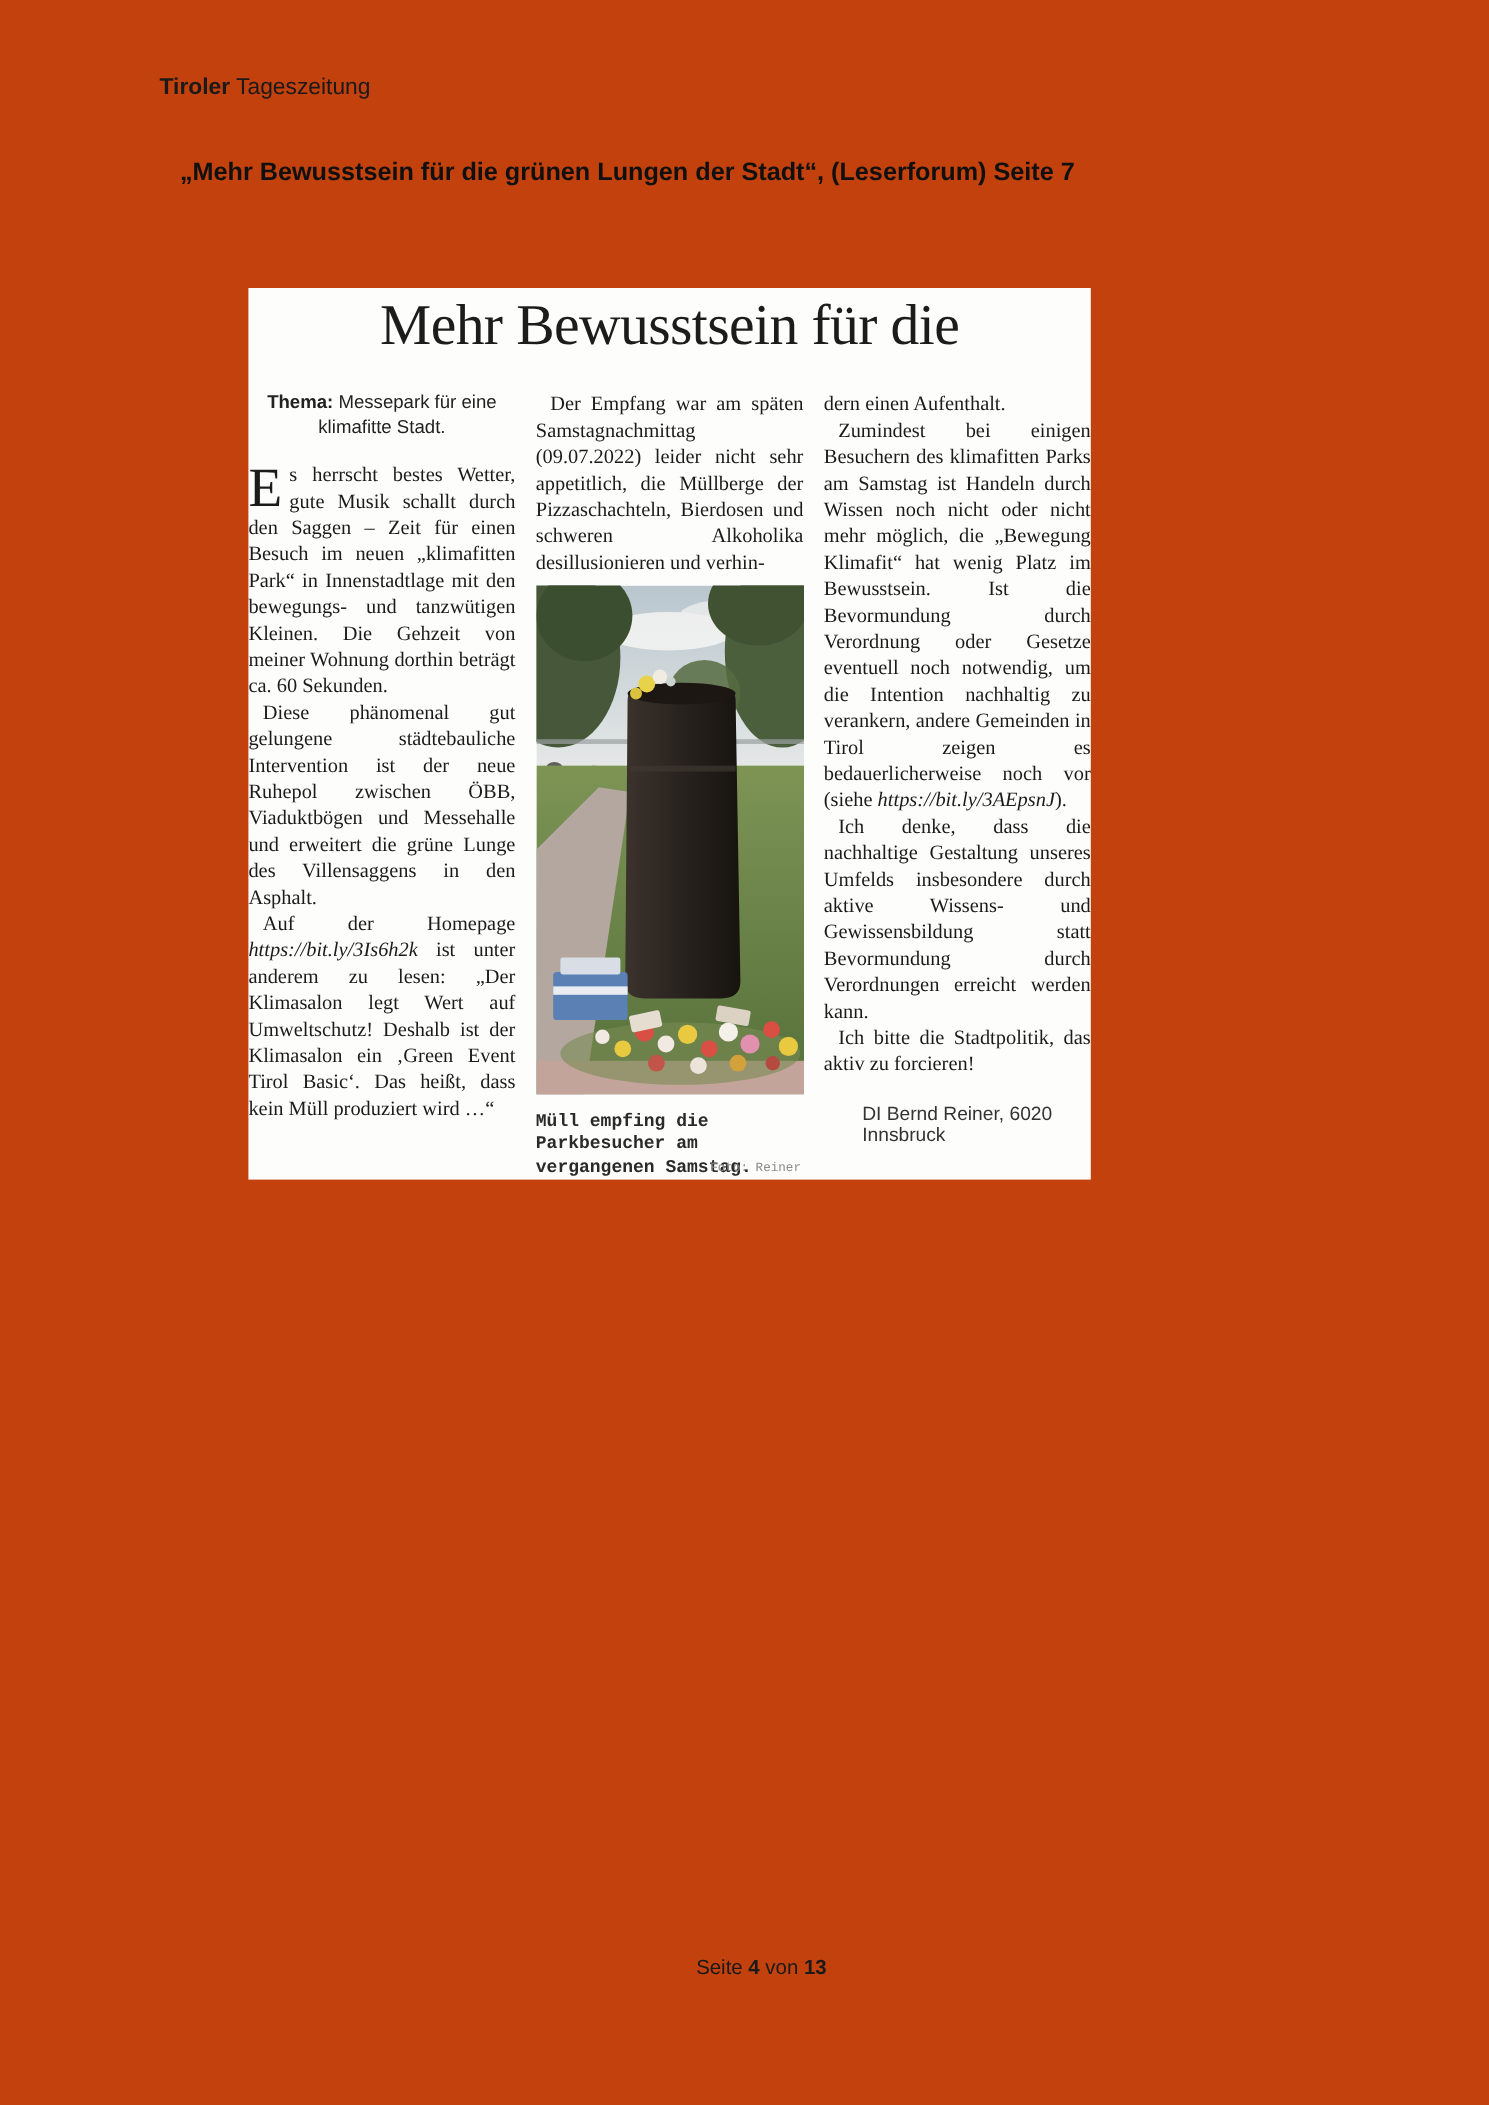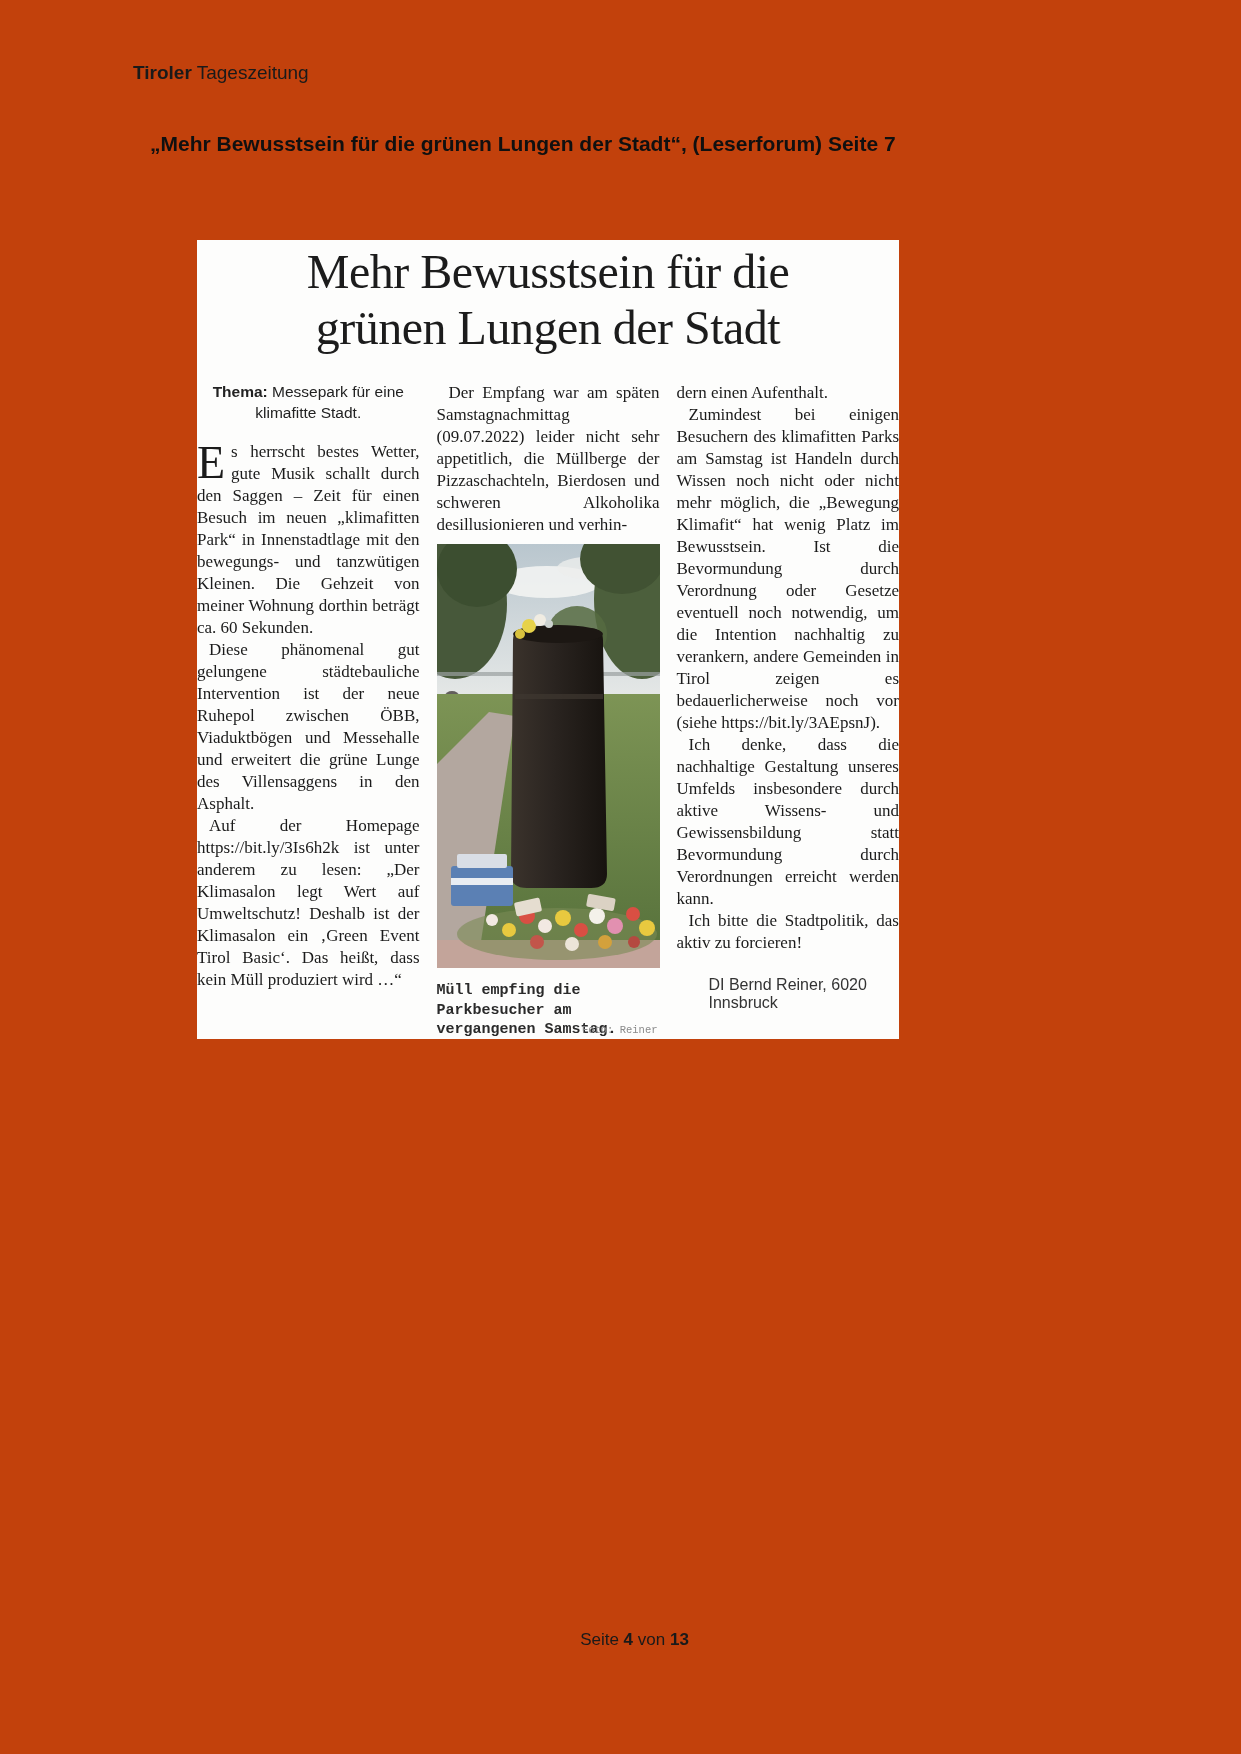--- a/index.html
+++ b/index.html
@@ -14,21 +14,21 @@
   }
   
   .doc-header{position:absolute;left:133px;top:62px;font-size:19px;color:#1a1a1a;}
   .doc-header .brand-bold{font-weight:bold;}
   .doc-title{
     position:absolute;left:150px;top:130px;width:848px;
     font-size:21px;font-weight:bold;line-height:1.35;color:#101010;
   }
   
   .clipping{
-    position:absolute;left:197px;top:240px;width:702px;
+    position:absolute;left:207px;top:240px;width:702px;
     background:#fdfdfc;
   }
   .headline{
     font-family:"Liberation Serif","DejaVu Serif",serif;
     font-size:48px;line-height:1.17;color:#1c1c1c;
     text-align:center;font-weight:500;letter-spacing:-0.5px;
     margin:4px 0 26px 0;
   }
   .cols{display:flex;gap:17px;}
   .col{width:223px;}
@@ -45,21 +45,21 @@
     text-align:justify;
   }
   .body-text p{margin:0;}
   .body-text p.indent{text-indent:12px;}
   .dropcap{
     float:left;
     font-family:"Liberation Serif","DejaVu Serif",serif;
     font-size:46px;line-height:40px;
     padding:2px 6px 0 0;color:#1b1b1b;font-weight:500;
   }
-  .em-link{}
+  .em-link{font-style:italic;}
   
   .photo-wrap{margin-top:8px;}
   .photo-wrap svg{display:block;}
   .caption{
     position:relative;
     font-family:Liberation Mono, monospace;
     font-weight:bold;font-size:15px;line-height:1.28;color:#2a2a2a;
     margin-top:13px;padding-right:0;
   }
   .caption .credit{
@@ -86,21 +86,20 @@
   <div class="doc-header">
     <span class="brand-bold">Tiroler</span><span> Tageszeitung</span>
   </div>
 
   <div class="doc-title">„Mehr Bewusstsein für die grünen Lungen der Stadt“, (Leserforum) Seite 7</div>
 
   <div class="clipping">
 
     <div class="headline">
       <span>Mehr Bewusstsein für die</span><br>
-      <span>grünen Lungen der Stadt</span>
     </div>
 
     <div class="cols">
 
       <div class="col">
         <div class="lead">
           <span class="lead-label">Thema:</span><span> Messepark für eine klimafitte Stadt.</span>
         </div>
         <div class="body-text">
           <p><span class="dropcap">E</span><span>s herrscht bestes Wetter, gute Musik schallt durch den Saggen – Zeit für einen Besuch im neuen „klimafitten Park“ in Innenstadtlage mit den bewegungs- und tanzwütigen Kleinen. Die Gehzeit von meiner Wohnung dorthin beträgt ca. 60 Sekunden.</span></p>

